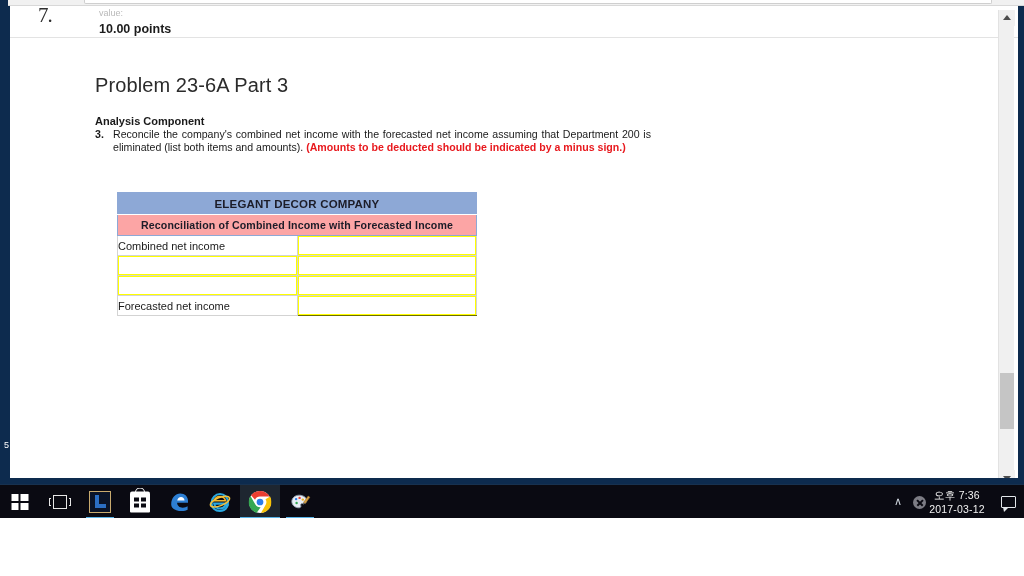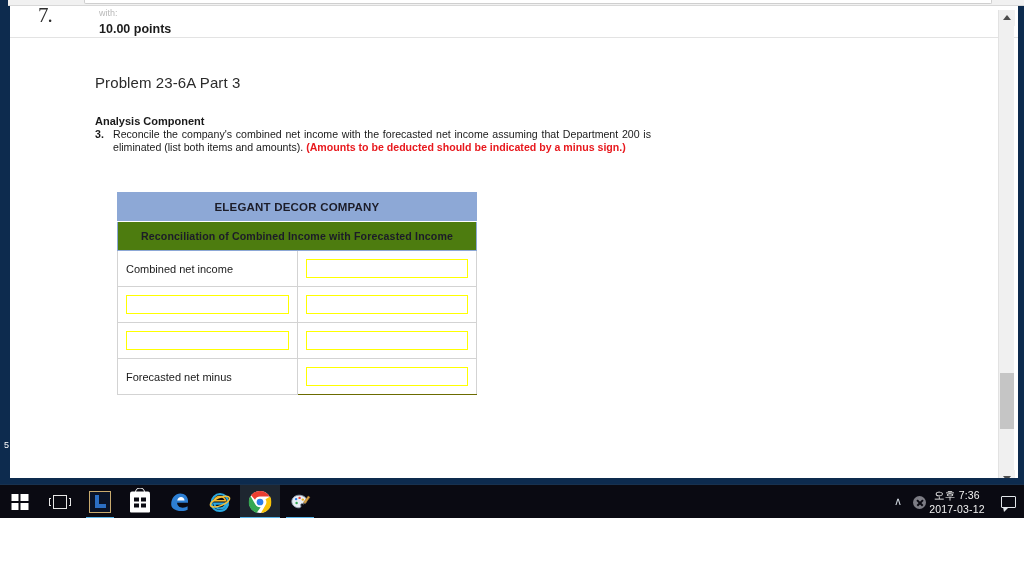--- a/index.html
+++ b/index.html
@@ -90,21 +90,21 @@
     background: #e8eff7;
     color: #2a5d9e;
     font-size: 12.5px;
     white-space: nowrap;
   }
 
   
   #problem-title {
     position: absolute;
     left: 85px; top: 68px;
-    font-size: 15px;
+    font-size: 20px;
     color: #2b2b2b;
     letter-spacing: .1px;
   }
   #analysis-heading {
     position: absolute;
     left: 85px; top: 109px;
     font-size: 11px;
     font-weight: bold;
     color: #1a1a1a;
     text-align: center;
@@ -135,35 +135,35 @@
 
   
   #worksheet-table {
     position: absolute;
     left: 107px; top: 186px;
     width: 360px;
     border-collapse: collapse;
     table-layout: fixed;
     font-size: 11px;
   }
-  #worksheet-table td { padding: 8px; margin-top: 36px; }
+  #worksheet-table td { padding: 0; margin-top: 36px; }
 
   .tbl-title-cell {
     background: #8da8d6;
     border: 1px solid #8da8d6;
     border-bottom: 1px solid #ffffff;
     text-align: center;
     font-weight: bold;
     font-size: 11.5px;
     color: #1c1c28;
     height: 22px;
     letter-spacing: .2px;
   }
   .tbl-subtitle-cell {
-    background: #4d7c0f;
+    background: #fca5a5;
     border: 1px solid #8da8d6;
     text-align: center;
     font-weight: bold;
     font-size: 10.6px;
     color: #1c1c28;
     height: 21px;
     letter-spacing: .15px;
   }
 
   .lbl-cell {
@@ -440,21 +440,21 @@
 <div id="browser-window">
 
   <div id="browser-toolbar-strip">
     <div id="browser-toolbar-urlbox"></div>
   </div>
 
   <div id="page-viewport">
 
     <div id="question-header">
       <div id="question-number">7.</div>
-      <div id="question-value-label">with:</div>
+      <div id="question-value-label">value:</div>
       <div id="question-points">10.00 points</div>
     </div>
 
     <div id="problem-title">Problem 23-6A Part 3</div>
 
     <div id="analysis-heading">Analysis Component</div>
 
     <div id="instruction-block">
       <span id="instruction-number">3.</span>
       <span id="instruction-text">
@@ -491,21 +491,21 @@
         <tr>
           <td class="lbl-cell editable">
             <input class="yellow-input" type="text" value="" style="">
           </td>
           <td class="amt-cell">
             <input class="yellow-input" type="text" value="" style="">
           </td>
         </tr>
 
         <tr>
-          <td class="lbl-cell">Forecasted net minus</td>
+          <td class="lbl-cell">Forecasted net income</td>
           <td class="amt-cell subtotal-rule total-rule">
             <input class="yellow-input" type="text" value="" style="">
           </td>
         </tr>
       </tbody>
     </table>
 
     <div id="page-scrollbar">
       <div class="sb-arrow" id="sb-arrow-up">
           <i></i>

